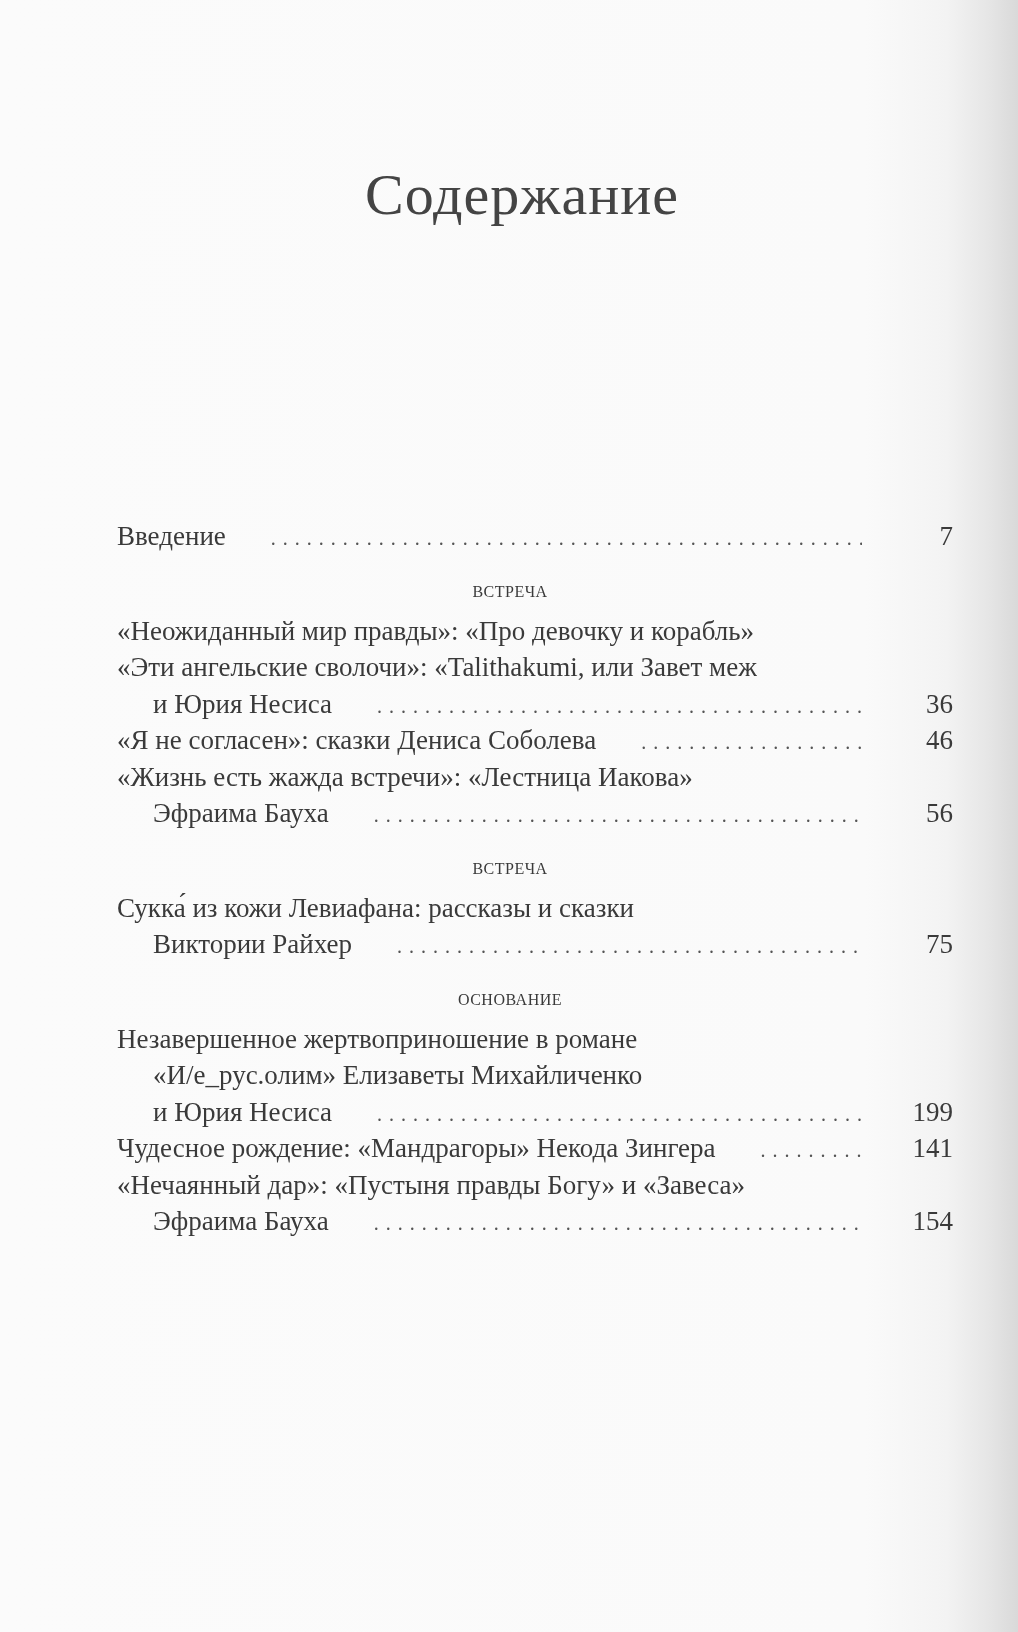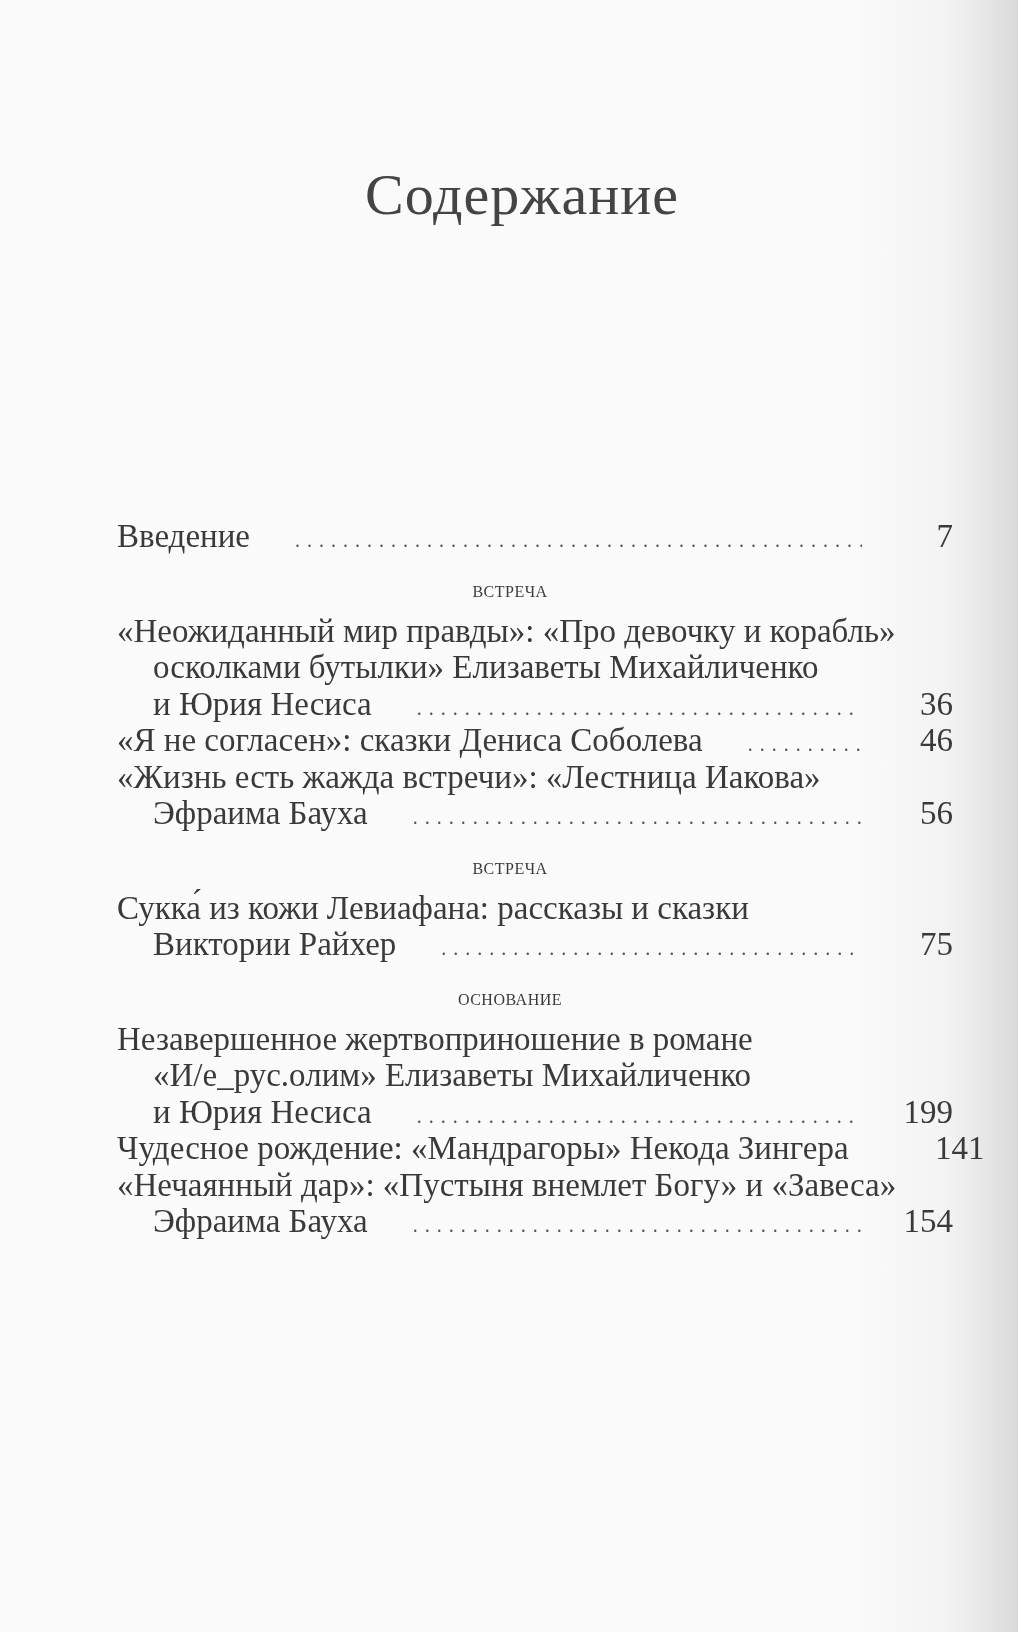--- a/index.html
+++ b/index.html
@@ -11,21 +11,21 @@
       position: relative;
     }
     .title {
       position: absolute; left: 0; width: 1018px; top: 148px;
       text-align: center; font-size: 58px; font-weight: normal;
       color: #444; letter-spacing: 1px; margin: 13px;
     }
     .toc { position: absolute; left: 117px; top: 518px; width: 836px; }
     .line {
       position: relative; height: 36.5px; line-height: 36.5px;
-      font-size: 33px; white-space: nowrap; transform-origin: left center; gap: 37px;
+      font-size: 27px; white-space: nowrap; transform-origin: left center; gap: 37px;
     }
     .line.indent { padding-left: 36px; }
     .entry-last { display: flex; align-items: baseline; }
     .entry-last .txt { flex: 0 0 auto; }
     .leader {
       flex: 1 1 auto; overflow: hidden; margin: 0 4px 0 8px;
       letter-spacing: 6px; color: #555; font-size: 20px;
     }
     .leader::before {
       content: ". . . . . . . . . . . . . . . . . . . . . . . . . . . . . . . . . . . . . . . . . . . . . . . . . . . . . . . . . . . . . . . . . . . . . . . . . . . . . . . . . . . . . . . .";
@@ -50,21 +50,21 @@
         <span class="txt">Введение</span>
         <span class="leader"></span>
         <span class="pg">7</span>
       </div>
     </div>
     <div class="section">ВСТРЕЧА</div>
     <div class="toc-entry">
       <div class="line"><span class="txt">«Неожиданный мир правды»: «Про девочку и корабль»</span></div>
     </div>
     <div class="toc-entry">
-      <div class="line indent"><span class="txt">осколками бутылки» Елизаветы Михайличенко</span></div>
+      <div class="line"><span class="txt">«Эти ангельские сволочи»: «Talithakumi, или Завет меж</span></div>
       <div class="line indent entry-last">
         <span class="txt">и Юрия Несиса</span>
         <span class="leader"></span>
         <span class="pg">36</span>
       </div>
     </div>
     <div class="toc-entry">
       <div class="line entry-last">
         <span class="txt">«Я не согласен»: сказки Дениса Соболева</span>
         <span class="leader"></span>
@@ -99,20 +99,20 @@
       </div>
     </div>
     <div class="toc-entry">
       <div class="line entry-last">
         <span class="txt">Чудесное рождение: «Мандрагоры» Некода Зингера</span>
         <span class="leader"></span>
         <span class="pg">141</span>
       </div>
     </div>
     <div class="toc-entry">
-      <div class="line"><span class="txt">«Нечаянный дар»: «Пустыня внемлет Богу» и «Завеса»</span></div>
+      <div class="line"><span class="txt">«Нечаянный дар»: «Пустыня правды Богу» и «Завеса»</span></div>
       <div class="line indent entry-last">
         <span class="txt">Эфраима Бауха</span>
         <span class="leader"></span>
         <span class="pg">154</span>
       </div>
     </div>
   </div>
 
 </body></html>

